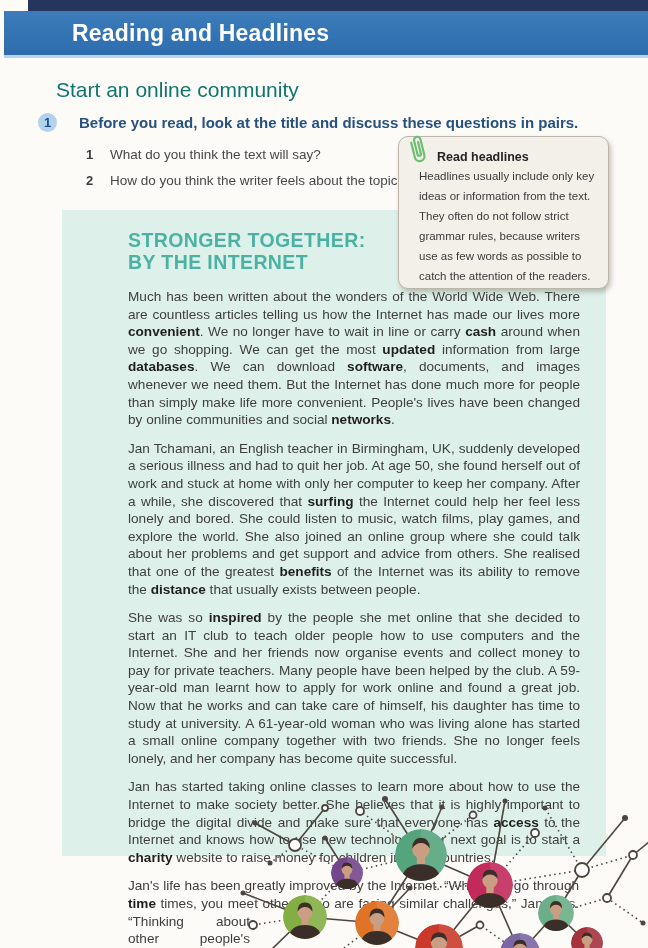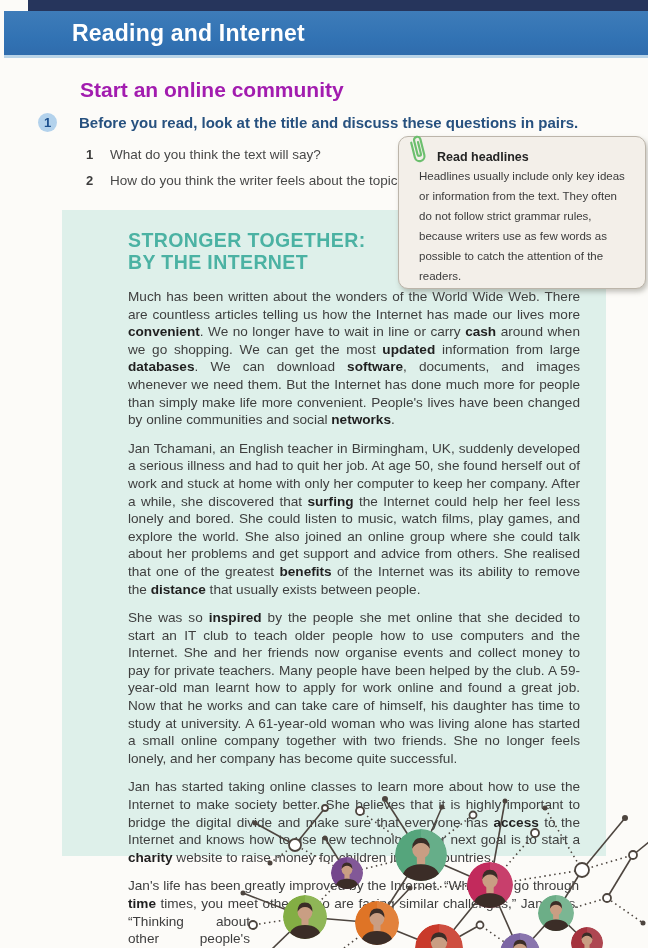--- a/index.html
+++ b/index.html
@@ -10,21 +10,21 @@
     font-family:"Liberation Sans", sans-serif;
   }
   .book-edge { position:absolute; left:28px; top:0; width:620px; height:13px; background:#26355c; }
   .banner {
     position:absolute; left:4px; top:11px; width:644px; height:47px;
     background:linear-gradient(180deg,#3e7cb9 0%,#3273b4 60%,#2f6cad 100%);
     border-bottom:3px solid #b9d4e8;
     display:flex; align-items:center; padding-left:68px;
   }
   .banner-title { color:#ffffff; font-size:23px; font-weight:bold; letter-spacing:0.2px; }
-  .section-title { position:absolute; left:80px; top:78px; font-size:21px; font-weight:bold; color:#a21caf; }
+  .section-title { position:absolute; left:56px; top:78px; font-size:21px; font-weight:normal; color:#0f766e; }
   .activity { position:absolute; left:38px; top:113px; width:585px; display:flex; align-items:flex-start; }
   .badge {
     flex:0 0 auto; width:19px; height:19px; border-radius:50%; background:#b3d2ec;
     color:#1b4f8d; font-size:13px; font-weight:bold; text-align:center; line-height:19px; margin-top:0;
   }
   .instruction { margin-left:22px; font-size:15px; font-weight:bold; color:#27517f; line-height:19px; }
   .questions { position:absolute; left:86px; top:147px; }
   .q-row { display:flex; margin-bottom:11px; }
   .q-num { width:24px; font-size:13px; font-weight:bold; color:#3c3c3c; }
   .q-text { font-size:13.5px; color:#484848; }
@@ -35,40 +35,40 @@
   }
   .article-body {
     margin:15px 26px 0 26px; font-size:13.6px; line-height:17.6px;
     color:#3e3e3e; text-align:justify;
   }
   .para { margin-bottom:11px; }
   .para b { color:#1f1f1f; }
   .sp1 { float:right; width:1px; height:36px; }
   .sp2 { float:right; clear:right; width:330px; height:64px; }
   .tip-box {
-    position:absolute; left:398px; top:136px; width:248px; height:153px;
+    position:absolute; left:398px; top:136px; width:211px; height:153px;
     background:#f3efe9; border:1px solid #bcb5aa; border-radius:10px;
     box-shadow:2px 3px 5px rgba(90,85,75,0.35); z-index:5;
   }
   .tip-title { margin:13px 10px 0 38px; font-size:12.5px; font-weight:bold; color:#242424; }
   .tip-body { margin:2px 13px 0 20px; font-size:11.5px; line-height:20px; color:#3b3b3b; }
   .paperclip { position:absolute; left:6px; top:-4px; transform:rotate(-14deg); }
   .footer { position:absolute; left:34px; top:951px; font-size:13px; font-weight:bold; color:#3a3a3a; }
   .footer .unit { margin-left:30px; letter-spacing:0.2px; }
   .network-svg { position:absolute; left:235px; top:793px; z-index:6; }
 </style>
 </head>
 <body>
 
 <div class="page">
 
   <div class="book-edge"></div>
 
   <div class="banner">
-    <span class="banner-title">Reading and Internet</span>
+    <span class="banner-title">Reading and Headlines</span>
   </div>
 
   <div class="section-title">Start an online community</div>
 
   <div class="activity">
     <span class="badge">1</span>
     <span class="instruction">Before you read, look at the title and discuss these questions in pairs.</span>
   </div>
 
   <div class="questions">

